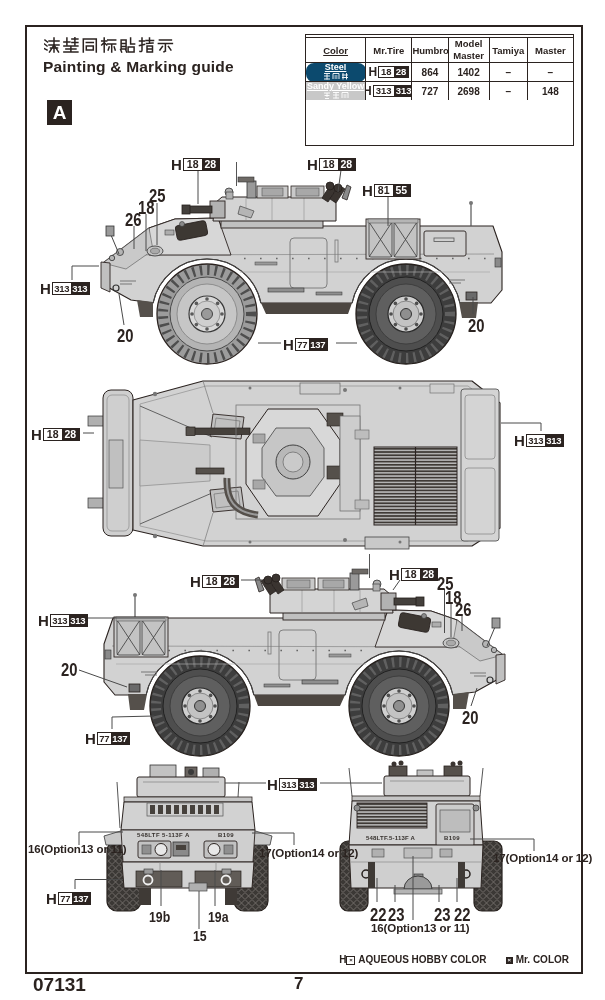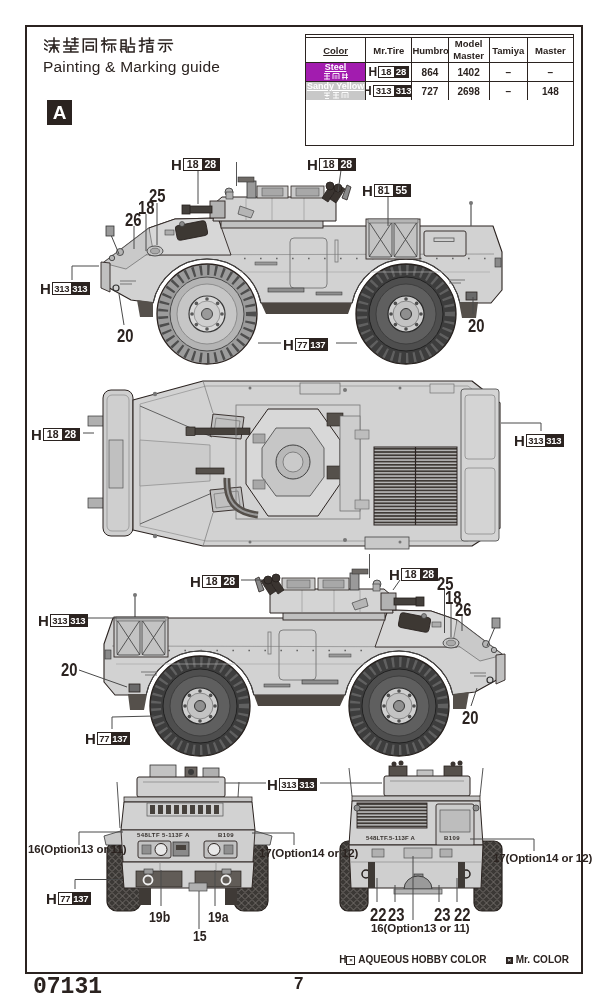--- a/index.html
+++ b/index.html
@@ -1,52 +1,52 @@
 <!DOCTYPE html>
 <html><head>
 <meta charset="utf-8">
 <style>
   html,body{margin:0;padding:0;}
   body{width:605px;height:1000px;background:#fff;font-family:"Liberation Sans",sans-serif;color:#2b2320;position:relative;overflow:hidden;}
   .abs{position:absolute;}
   #frame{left:25px;top:25px;width:554px;height:945px;border:2px solid #2b2320;}
-  #en{left:43px;top:58px;font-size:15.5px;font-weight:normal;letter-spacing:0.2px;}
+  #en{left:43px;top:58px;font-size:15.5px;font-weight:bold;letter-spacing:0.2px;}
   #abox{left:47px;top:100px;width:25px;height:25px;background:#2b2320;color:#fff;font-size:19px;font-weight:bold;text-align:center;line-height:25px;}
   
   #tbl{left:305px;top:34px;width:267px;height:110px;border:1.6px solid #2b2320;background:#fff;}
   #tbar{margin:2px 3px 0 3px;height:15px;background:#2b2320;color:#fff;font-size:13px;font-weight:bold;text-align:center;line-height:16px;letter-spacing:0.3px;}
   #pt{border-collapse:collapse;width:267px;margin-top:2px;table-layout:fixed;}
   #pt td{border:1px solid #2b2320;text-align:center;vertical-align:middle;font-size:10px;font-weight:bold;height:18px;padding:0;overflow:hidden;}
   #pt tr.hr td{font-size:9.5px;height:17px;}
   #pt .c0{width:59px;text-decoration:underline;}#pt .c1{width:45px;}#pt .c2{width:35px;}#pt .c3{width:40px;}#pt .c4{width:37px;}#pt .c5{width:45px;}
   #pt td:first-child{border-left:none;}#pt td:last-child{border-right:none;}
   #pt tr:last-child td{border-bottom:none;}
   .cn1{display:block;font-size:9px;line-height:9px;white-space:nowrap;}
   .cn2{display:block;font-size:8px;line-height:8px;}
-  .steel{background:#a21caf;color:#fff;}
+  .steel{background:#0c4a6e;color:#fff;border-radius:8px;}
   .khaki{background:#a2a2a2;color:#4c4c4c;}
   .tblack{background:#211c19;color:#fff;}
   .sandy{background:#c8c8c8;color:#fff;}
   .hls{justify-content:center;}
   .hls .h{font-size:12px !important;}
   .hls .bx{height:10px !important;}
   .hls .w,.hls .b{font-size:9.5px !important;line-height:10px !important;padding:0 2px !important;}
   
 
   .hl{display:flex;align-items:center;font-weight:bold;}
   .hl .h{font-size:15px;font-weight:bold;margin-right:1px;}
   .hl .bx{display:flex;border:1.5px solid #2b2320;height:11px;}
   .hl .w{background:#fff;color:#2b2320;font-size:10.5px;line-height:11px;padding:0 3px;}
   .hl .b{background:#2b2320;color:#fff;font-size:10.5px;line-height:11px;padding:0 3px;}
   .t3 .w,.t3 .b{font-size:9.5px !important;padding:0 1.5px !important;letter-spacing:-0.3px;}
   .num{font-size:19px;font-weight:bold;transform:scaleX(0.78);transform-origin:0 50%;}
   .nums{font-size:15px;font-weight:bold;transform:scaleX(0.82);transform-origin:0 50%;}
   .opt{font-size:11.5px;font-weight:bold;letter-spacing:-0.1px;}
   #footR{right:36px;top:954px;font-size:10px;font-weight:bold;}
-  #code{left:33px;top:974px;font-size:23px;font-weight:bold;font-family:Liberation Mono, monospace;}
+  #code{left:33px;top:974px;font-size:19px;font-weight:bold;}
   #pg7{left:294px;top:974px;font-size:17px;font-weight:bold;}
 </style>
 </head>
 <body>
 <div class="abs" id="frame"></div>
 <svg class="abs" style="left:44px;top:37px;" width="135" height="17" viewBox="0 0 135 17">
     <g stroke="#2b2320" stroke-width="1.5" fill="none" stroke-linecap="square">
       <path d="M1.0,3 l2.5,2 M0.5,7 l2.5,2 M0.0,11.5 l3,1.5"></path>
       <path d="M5.0,4 L15.0,4 M10.0,1 L10.0,15 M5.0,8 L15.0,8 M6.5,11 L13.5,11 M10.0,8 L5.5,15"></path>
       <path d="M10.0,8 L14.5,15"></path>

